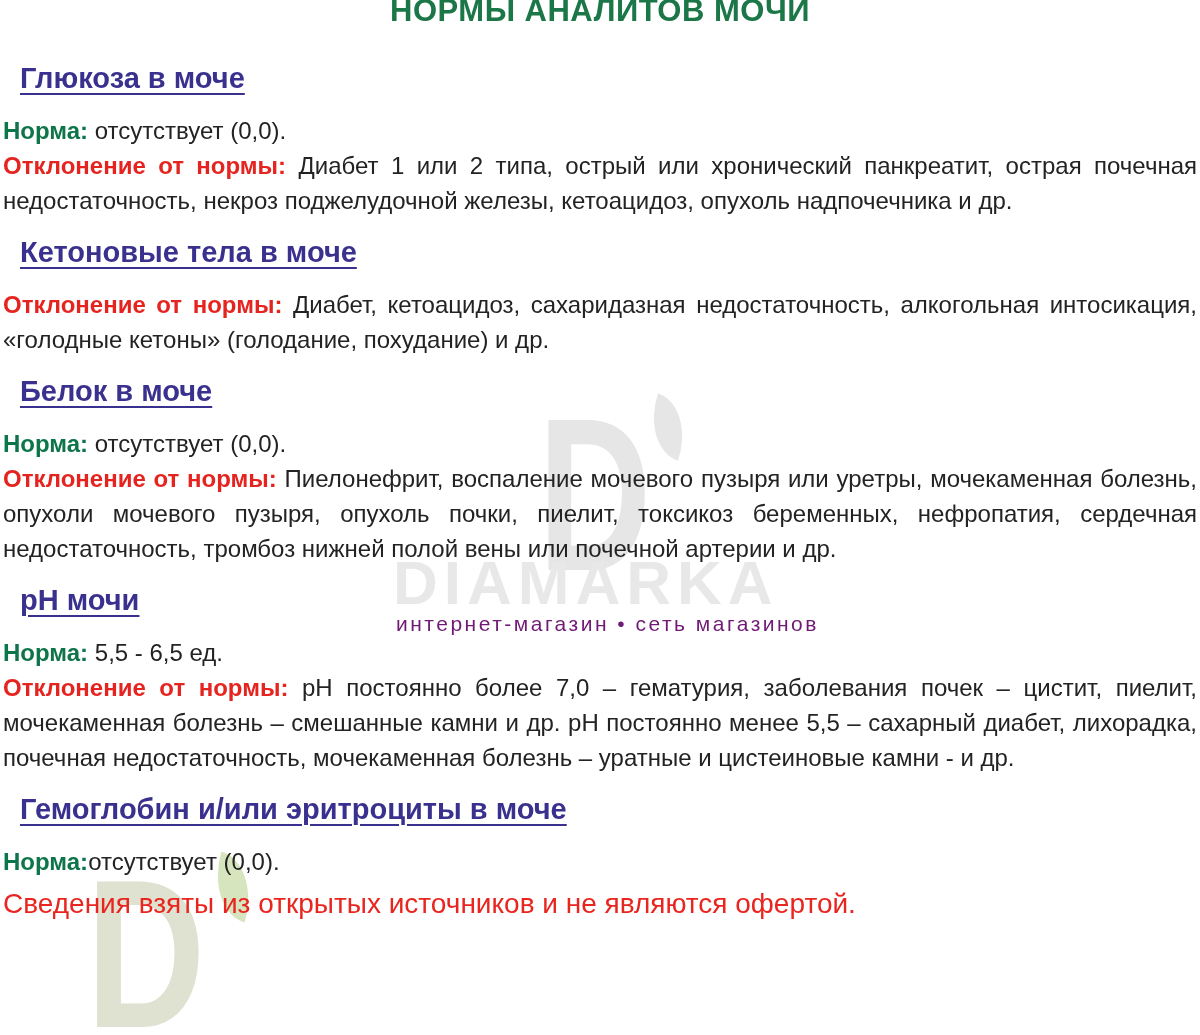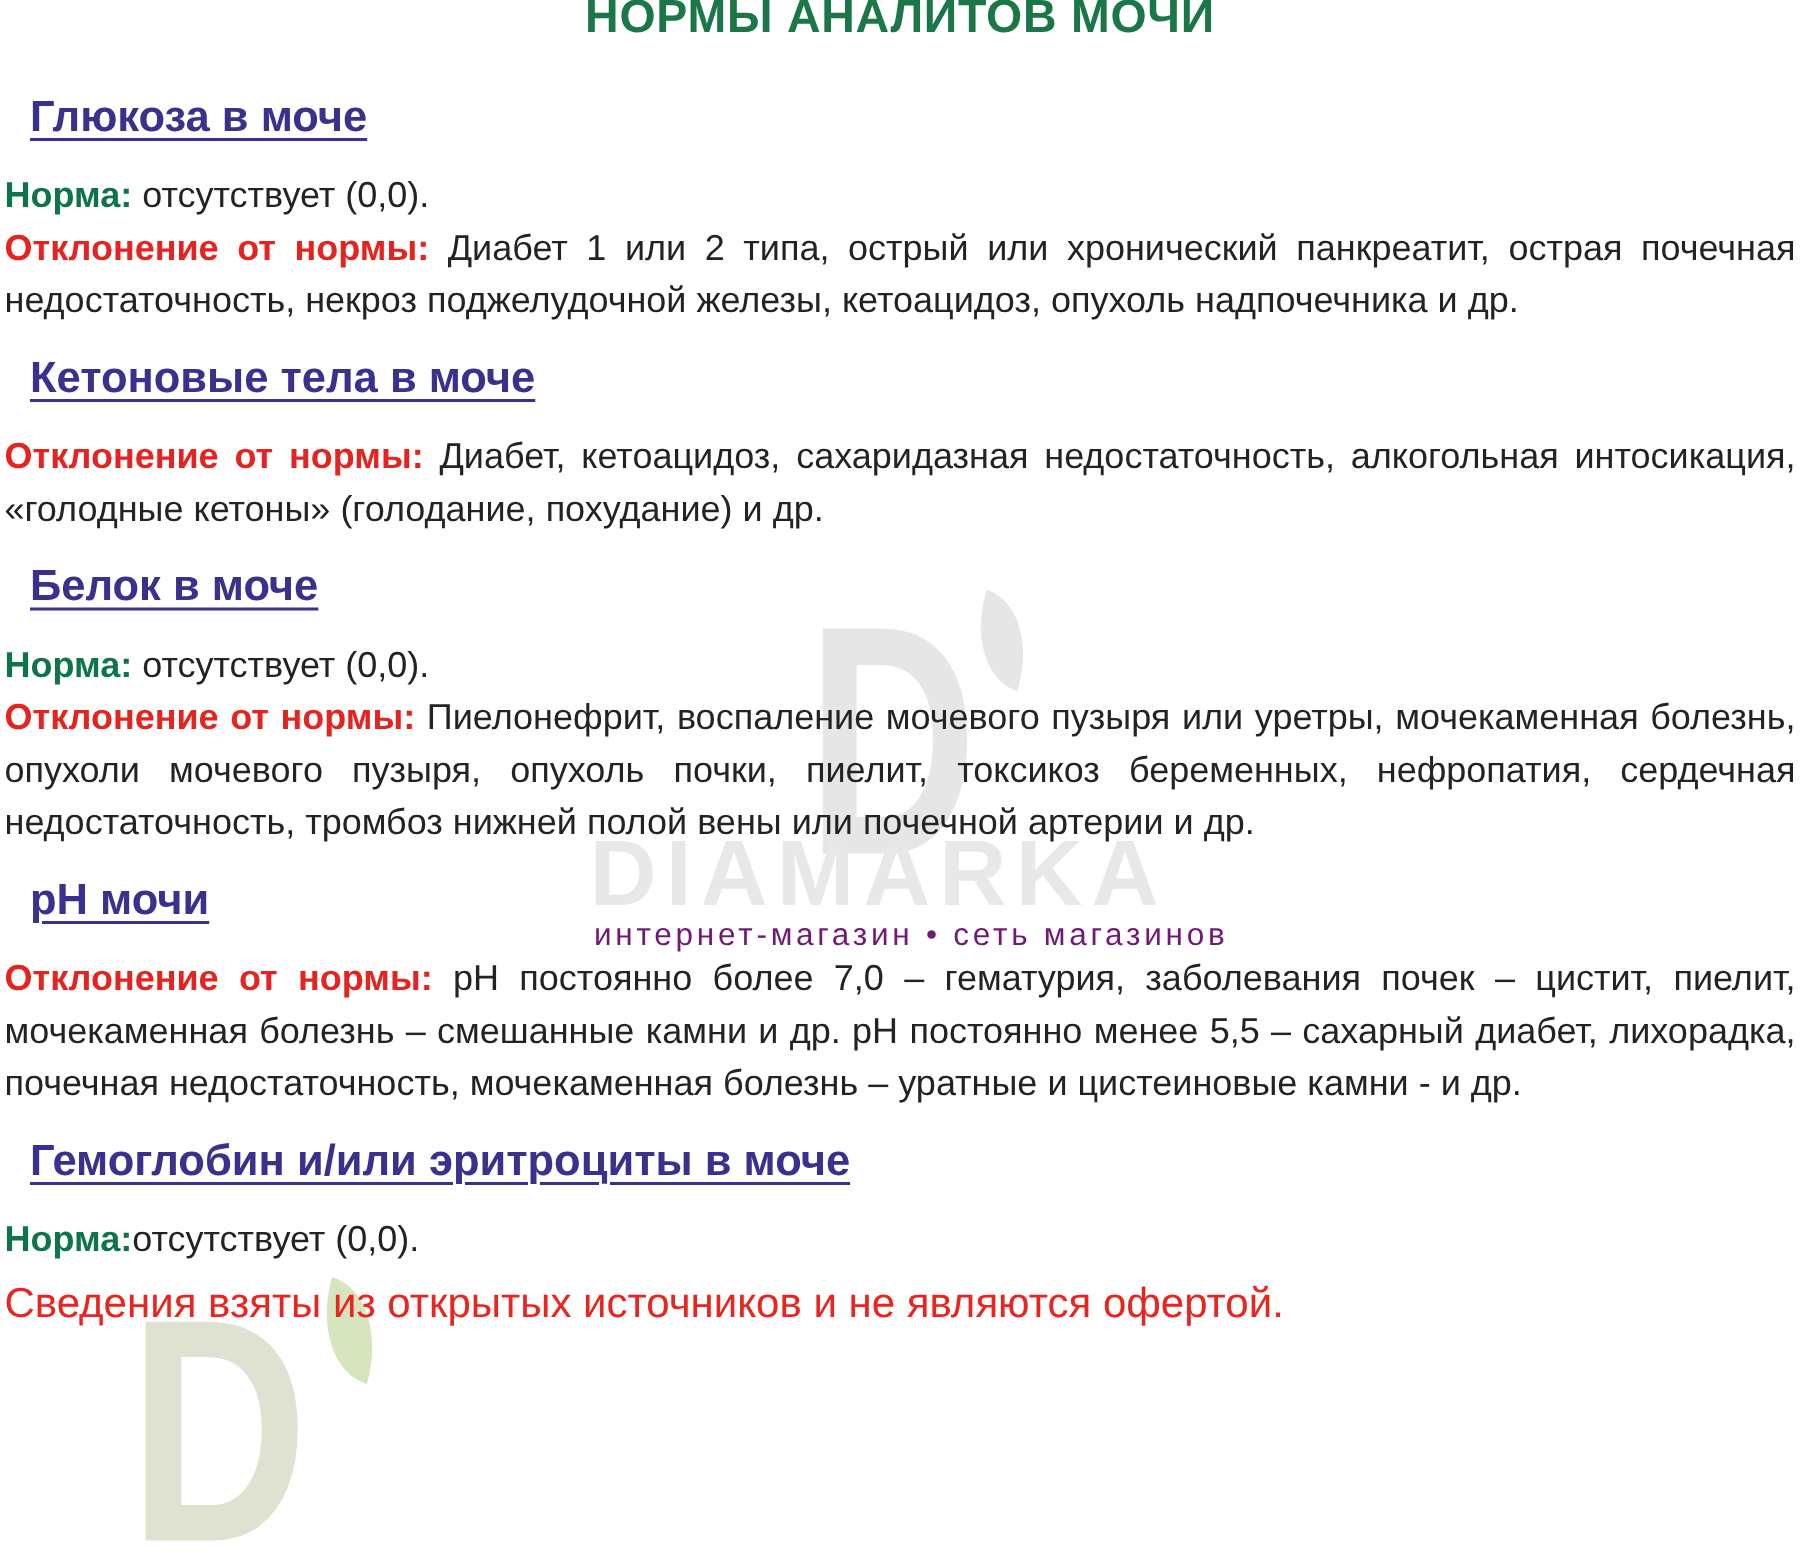--- a/index.html
+++ b/index.html
@@ -120,20 +120,21 @@
         </section>
 
   <section class="section">
           <h2 class="heading">Белок в моче</h2>
           <p class="line norm-line"><span class="lbl norm-lbl">Норма:</span><span class="val"> отсутствует (0,0).</span></p>
           <p class="line dev-line"><span class="lbl dev-lbl">Отклонение от нормы:</span><span class="val"> Пиелонефрит, воспаление мочевого пузыря или уретры, мочекаменная болезнь, опухоли мочевого пузыря, опухоль почки, пиелит, токсикоз беременных, нефропатия, сердечная недостаточность, тромбоз нижней полой вены или почечной артерии и др.</span></p>
         </section>
 
   <section class="section">
           <h2 class="heading">pH мочи</h2>
+          <p class="line norm-line"><span class="lbl norm-lbl">Норма:</span><span class="val"> 5,5 - 6,5 ед.</span></p>
           <p class="line dev-line"><span class="lbl dev-lbl">Отклонение от нормы:</span><span class="val"> pH постоянно более 7,0 – гематурия, заболевания почек – цистит, пиелит, мочекаменная болезнь – смешанные камни и др. pH постоянно менее 5,5 – сахарный диабет, лихорадка, почечная недостаточность, мочекаменная болезнь – уратные и цистеиновые камни - и др.</span></p>
         </section>
 
   <section class="section">
           <h2 class="heading">Гемоглобин и/или эритроциты в моче</h2>
           <p class="line norm-line"><span class="lbl norm-lbl">Норма:</span><span class="val">отсутствует (0,0).</span></p>
         </section>
 </div>
 
     <div class="footer">Сведения взяты из открытых источников и не являются офертой.</div>

